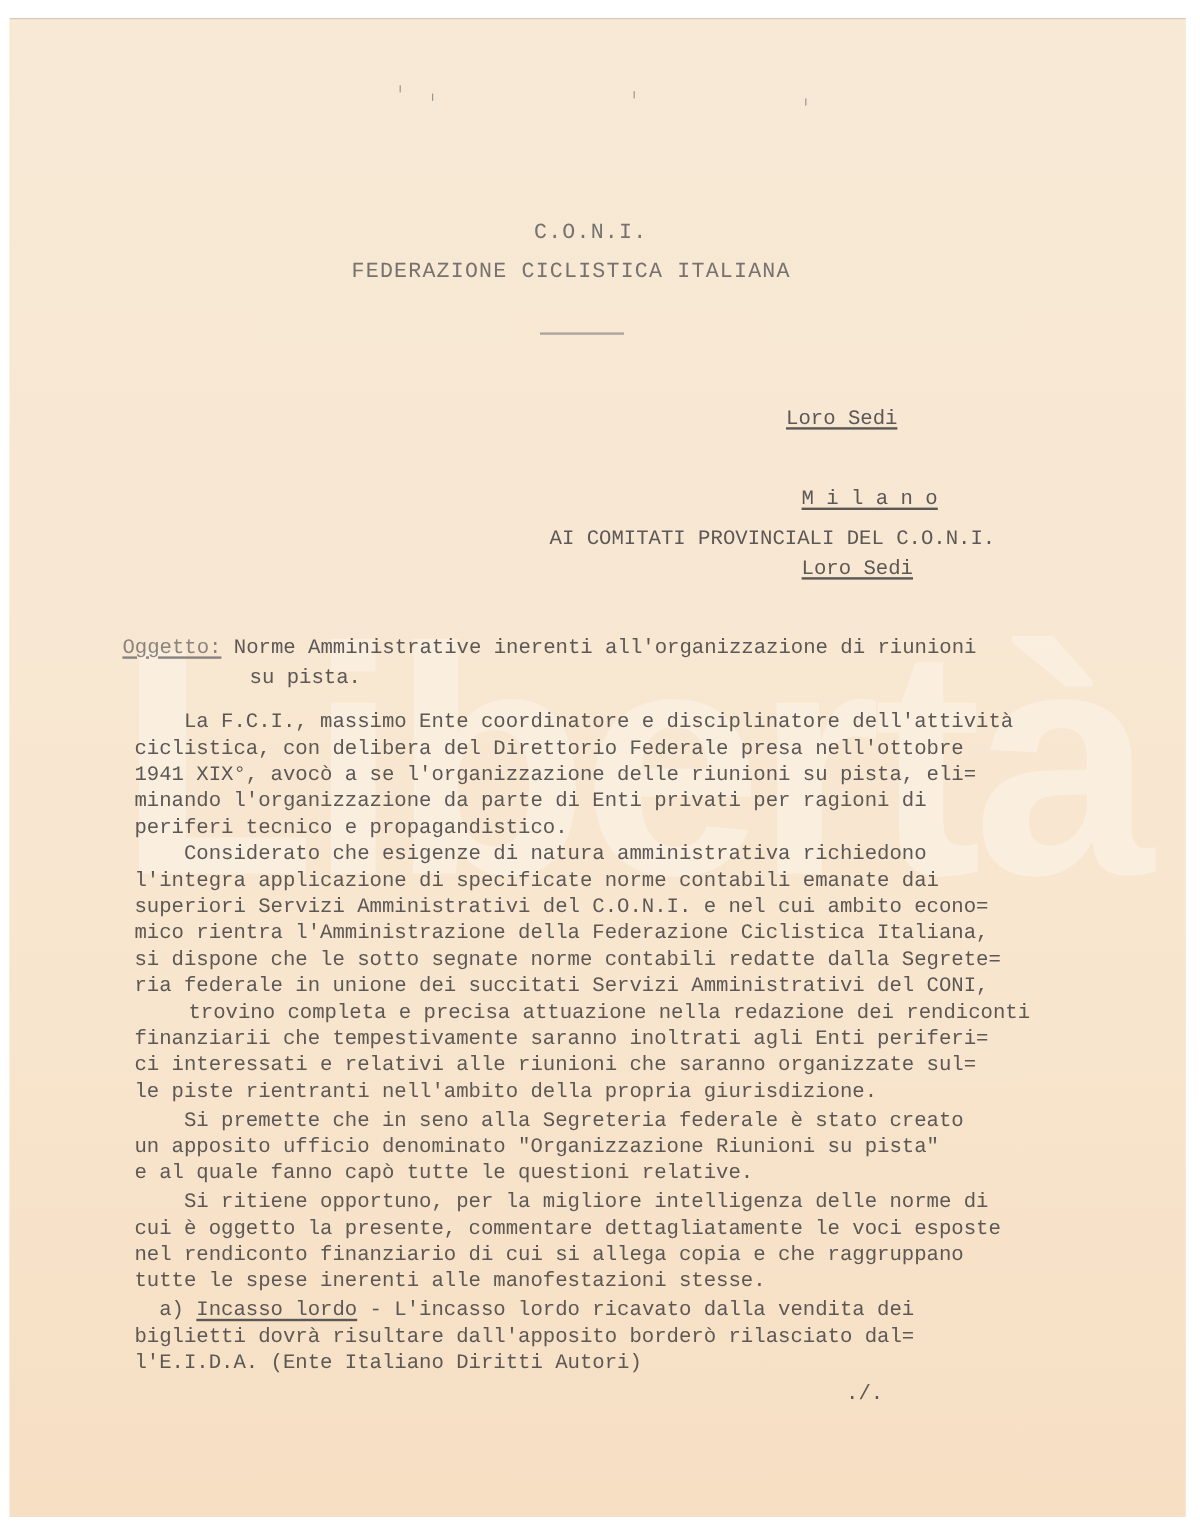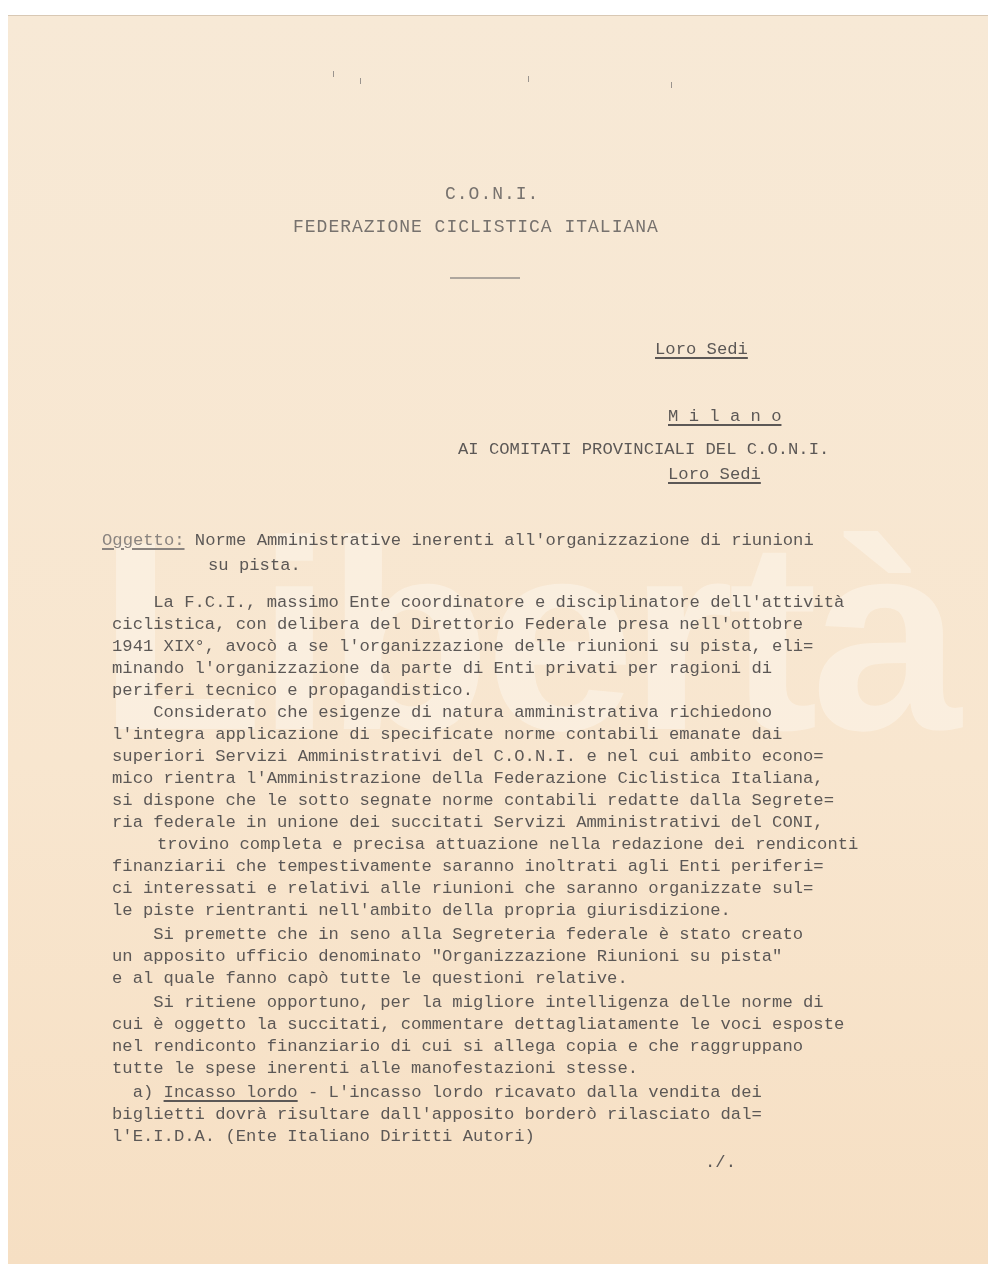--- a/index.html
+++ b/index.html
@@ -63,21 +63,21 @@
     <div class="line" style="left:104px;top:775px;">si dispone che le sotto segnate norme contabili redatte dalla Segrete=</div>
     <div class="line" style="left:104px;top:797px;">ria federale in unione dei succitati Servizi Amministrativi del CONI,</div>
     <div class="line" style="left:116px;top:819px;margin-left:33px;">trovino completa e precisa attuazione nella redazione dei rendiconti</div>
     <div class="line" style="left:104px;top:841px;">finanziarii che tempestivamente saranno inoltrati agli Enti periferi=</div>
     <div class="line" style="left:104px;top:863px;">ci interessati e relativi alle riunioni che saranno organizzate sul=</div>
     <div class="line" style="left:104px;top:885px;">le piste rientranti nell'ambito della propria giurisdizione.</div>
     <div class="line" style="left:104px;top:909px;">    Si premette che in seno alla Segreteria federale è stato creato</div>
     <div class="line" style="left:104px;top:931px;">un apposito ufficio denominato "Organizzazione Riunioni su pista"</div>
     <div class="line" style="left:104px;top:953px;">e al quale fanno capò tutte le questioni relative.</div>
     <div class="line" style="left:104px;top:977px;">    Si ritiene opportuno, per la migliore intelligenza delle norme di</div>
-    <div class="line" style="left:104px;top:999px;">cui è oggetto la succitati, commentare dettagliatamente le voci esposte</div>
+    <div class="line" style="left:104px;top:999px;">cui è oggetto la presente, commentare dettagliatamente le voci esposte</div>
     <div class="line" style="left:104px;top:1021px;">nel rendiconto finanziario di cui si allega copia e che raggruppano</div>
     <div class="line" style="left:104px;top:1043px;">tutte le spese inerenti alle manofestazioni stesse.</div>
   </div>
 
   <div class="line" style="left:104px;top:1067px;"><span>  a) </span><span class="u">Incasso lordo</span><span> - L'incasso lordo ricavato dalla vendita dei</span></div>
   <div class="line" style="left:104px;top:1111px;">l'E.I.D.A. (Ente Italiano Diritti Autori)</div>
   <div class="line" style="left:104px;top:1089px;">biglietti dovrà risultare dall'apposito borderò rilasciato dal=</div>
 
   <div class="line" style="left:697px;top:1137px;">./.</div>
 </div>

